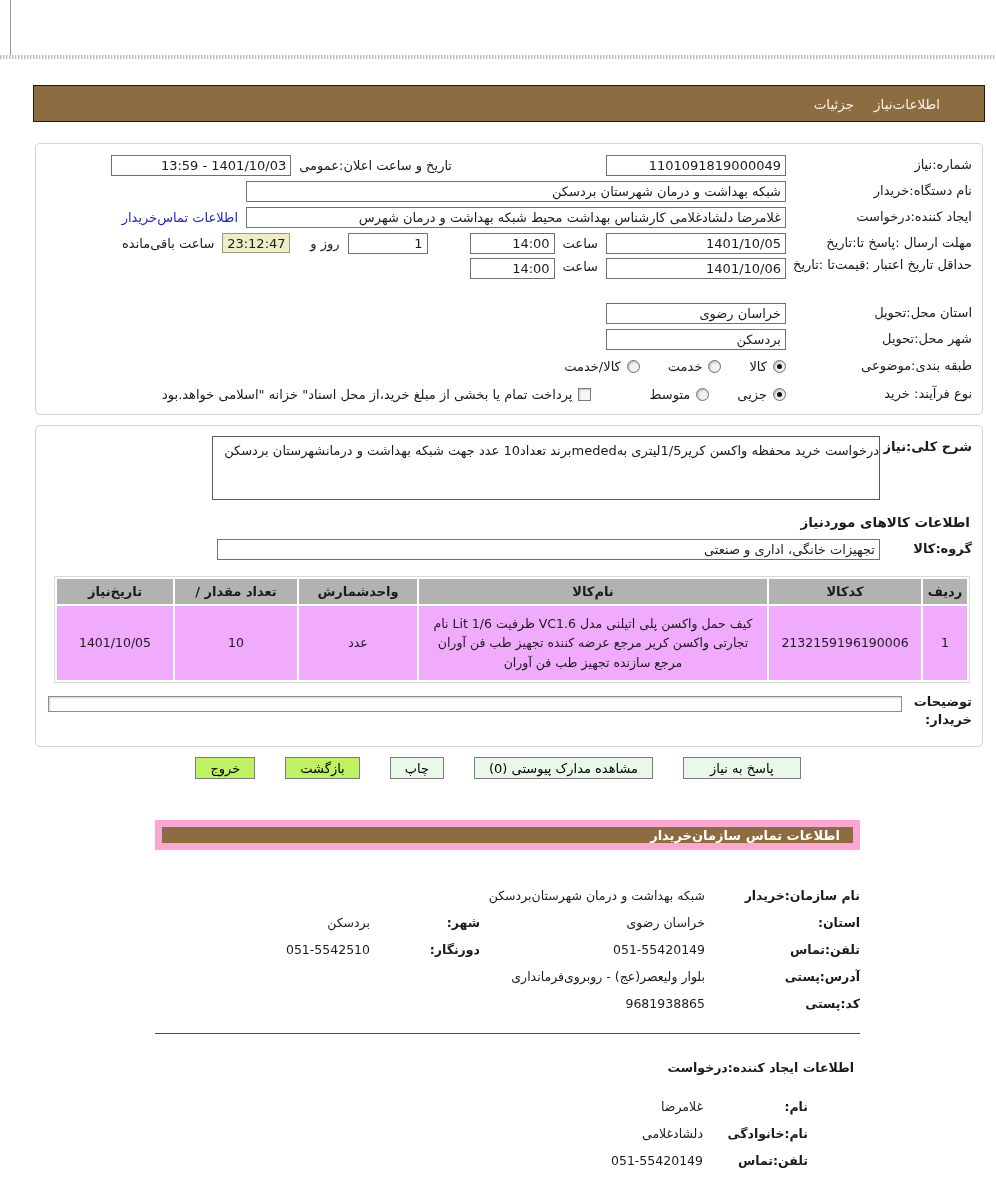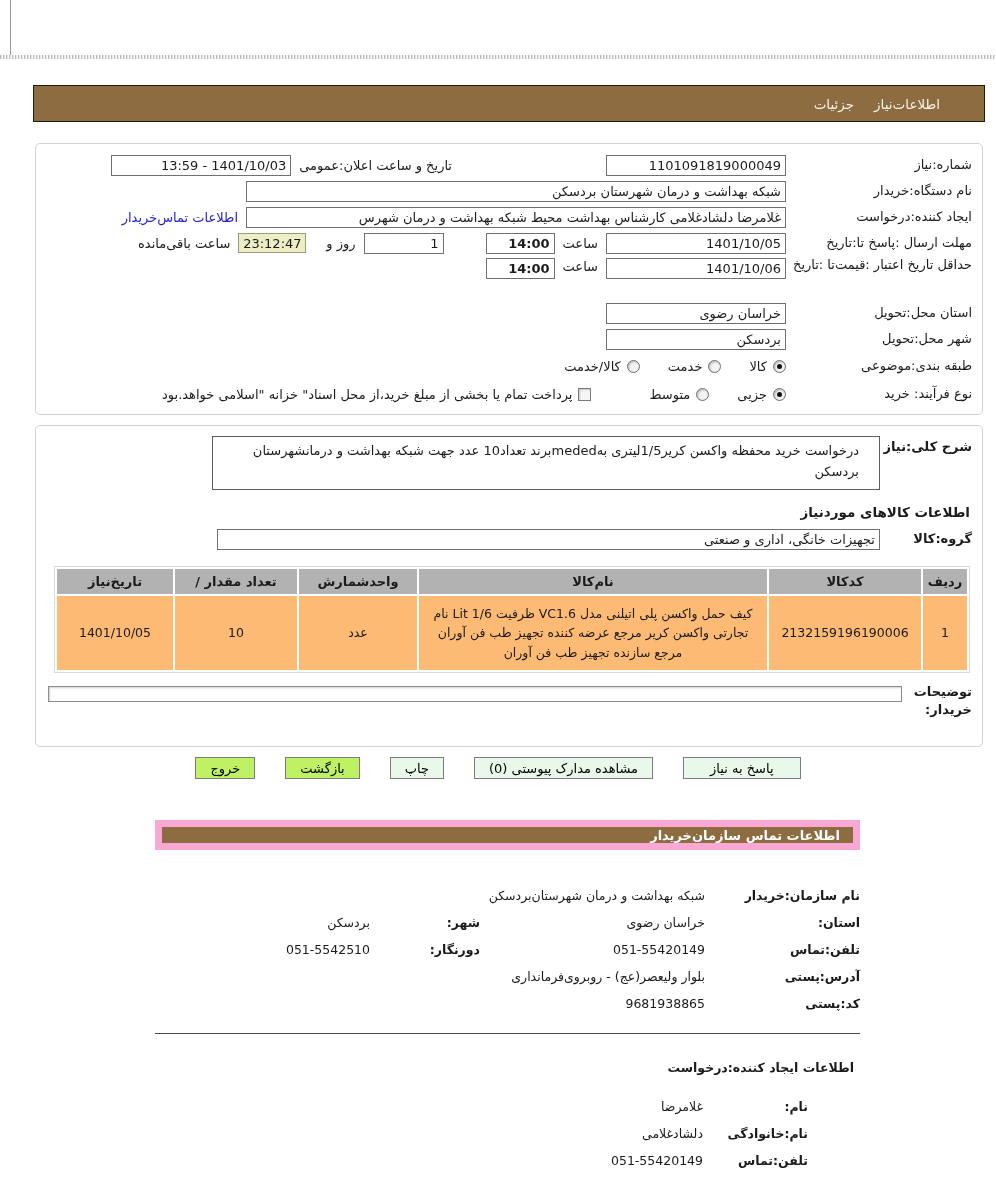--- a/index.html
+++ b/index.html
@@ -37,21 +37,21 @@
   .flabel { width:186px; flex-shrink:0; padding-left:6px; line-height:1.45; }
   .flabel2 { width:92px; flex-shrink:0; line-height:1.4; padding-top:4px; }
   .flabel3 { width:66px; flex-shrink:0; line-height:1.35; }
   .bold { font-weight:700; }
 
   .ibox {
     height:21px; border:1px solid #707070; background:#fff;
     display:flex; align-items:center; padding:0 4px;
     white-space:nowrap; overflow:hidden; font-size:13px;
   }
-  .w180 { width:180px; } .w85 { width:69px;font-weight:bold; } .w80 { width:80px; }
+  .w180 { width:180px; } .w85 { width:85px; } .w80 { width:80px; }
   .w540 { width:540px; } .w663 { width:663px; }
   .ltr { direction:ltr;padding-left:44px; }
   .sp146 { width:146px; flex-shrink:0; } .sp42 { width:42px; flex-shrink:0; }
   .sp30 { width:30px; flex-shrink:0; } .sp12 { width:12px; flex-shrink:0; }
   .mini-label { padding:0 8px; white-space:nowrap; }
   .link { color:#2222cc; cursor:pointer; margin-right:8px; white-space:nowrap; }
   .countdown {
     width:68px; height:20px; background:#ededc6; border:1px solid #9a9a7d;
     display:flex; align-items:center; justify-content:center; font-size:13px;
   }
@@ -61,29 +61,29 @@
   .radio { width:13px; height:13px; border-radius:50%; border:1px solid #6f6f6f;
     background:#f2f2f2; box-shadow: inset 1px 1px 2px rgba(0,0,0,.25);
     position:relative; flex-shrink:0; }
   .radio.checked::after { content:""; position:absolute; top:3px; left:3px;
     width:5px; height:5px; border-radius:50%; background:#111; }
   .checkbox { width:13px; height:13px; border:1px solid #7a7a7a; background:#f6f6f6;
     box-shadow: inset 1px 1px 2px rgba(0,0,0,.2); flex-shrink:0; }
 
   
   .descbox {
-    width:668px; height:54px; border:1px solid #5c5c5c; background:#fff;
-    padding:4px 20px; line-height:1.6; font-size:13px; overflow:hidden; margin-top:2px;
+    width:668px; height:64px; border:1px solid #5c5c5c; background:#fff;
+    padding:4px 0; line-height:1.6; font-size:13px; overflow:hidden; margin-top:2px;
   }
   .sec-heading { margin:14px 2px 6px; font-size:13.5px; }
   .tablewrap { margin:14px 2px 0; border:1px solid #dadada; background:#fff; width:916px; }
   table.items { border-collapse:separate; border-spacing:2px; width:100%; table-layout:fixed; }
   table.items th { background:#b2b2b2; font-weight:700; font-size:13px; padding:5px 3px;
     text-align:center; white-space:nowrap; overflow:hidden; }
-  table.items td { background:#fdba74; font-size:12.5px; padding:8px 6px;
+  table.items td { background:#f0abfc; font-size:12.5px; padding:8px 6px;
     text-align:center; vertical-align:middle; line-height:1.55; }
   .remarks { margin-top:10px; }
   .remarks-input { flex:1; height:16px; border:1px solid #8d8d8d; background:#fff;
     box-shadow: inset 1px 1px 2px rgba(0,0,0,.18); margin:3px 4px 0 2px; }
 
   
   .btnrow { position:absolute; top:757px; left:0; width:996px;
     display:flex; justify-content:center; align-items:center; gap:30px; }
   .btn { height:22px; border:1px solid #7c7c7c; font-size:13px; display:flex;
     align-items:center; justify-content:center; padding:0 14px; cursor:pointer;

